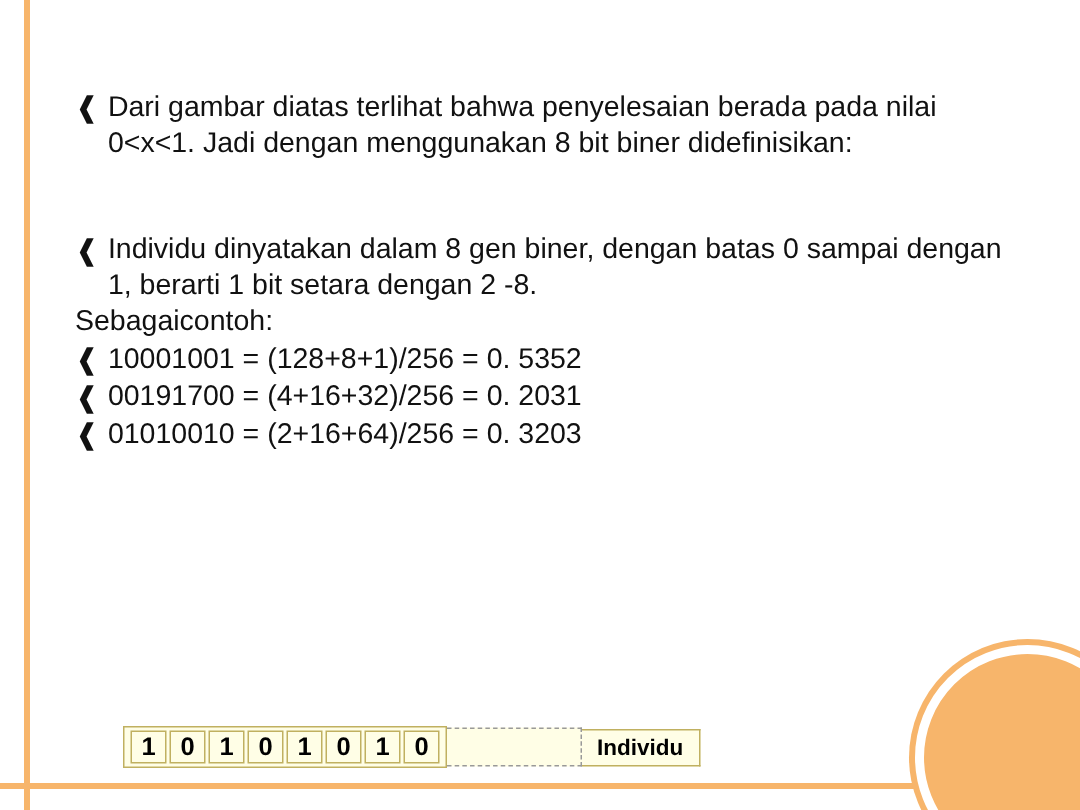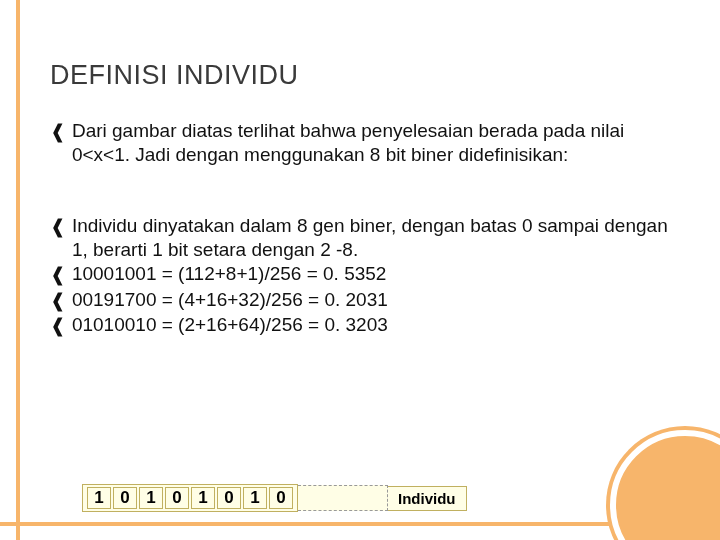--- a/index.html
+++ b/index.html
@@ -128,40 +128,40 @@
 </style>
 </head>
 <body>
 
 <div class="slide">
   <div class="rail-left"></div>
   <div class="rail-bottom"></div>
   <div class="corner-circle"></div>
 
   <div class="content">
-    <div class="title">DEFINISI INDIVIDU</div>
 
     <div class="body">
 
       <div class="bullet">
         <span class="bullet-mark">❰</span>
         <span class="bullet-text">Dari gambar diatas terlihat bahwa penyelesaian berada pada nilai 0&lt;x&lt;1. Jadi dengan menggunakan 8 bit biner didefinisikan:</span>
       </div>
 
       <div style="height:46px"></div>
 
       <div class="bullet">
         <span class="bullet-mark">❰</span>
         <span class="bullet-text">Individu dinyatakan dalam 8 gen biner, dengan batas 0 sampai dengan 1, berarti 1 bit setara dengan 2 -8.</span>
       </div>
 
+      <div class="plain">Sebagaicontoh:</div>
 
       <div class="bullet">
         <span class="bullet-mark">❰</span>
-        <span class="bullet-text">10001001 = (112+8+1)/256 = 0. 5352</span>
+        <span class="bullet-text">10001001 = (128+8+1)/256 = 0. 5352</span>
       </div>
 
       <div class="bullet">
         <span class="bullet-mark">❰</span>
         <span class="bullet-text">00191700 = (4+16+32)/256 = 0. 2031</span>
       </div>
 
       <div class="bullet">
         <span class="bullet-mark">❰</span>
         <span class="bullet-text">01010010 = (2+16+64)/256 = 0. 3203</span>

